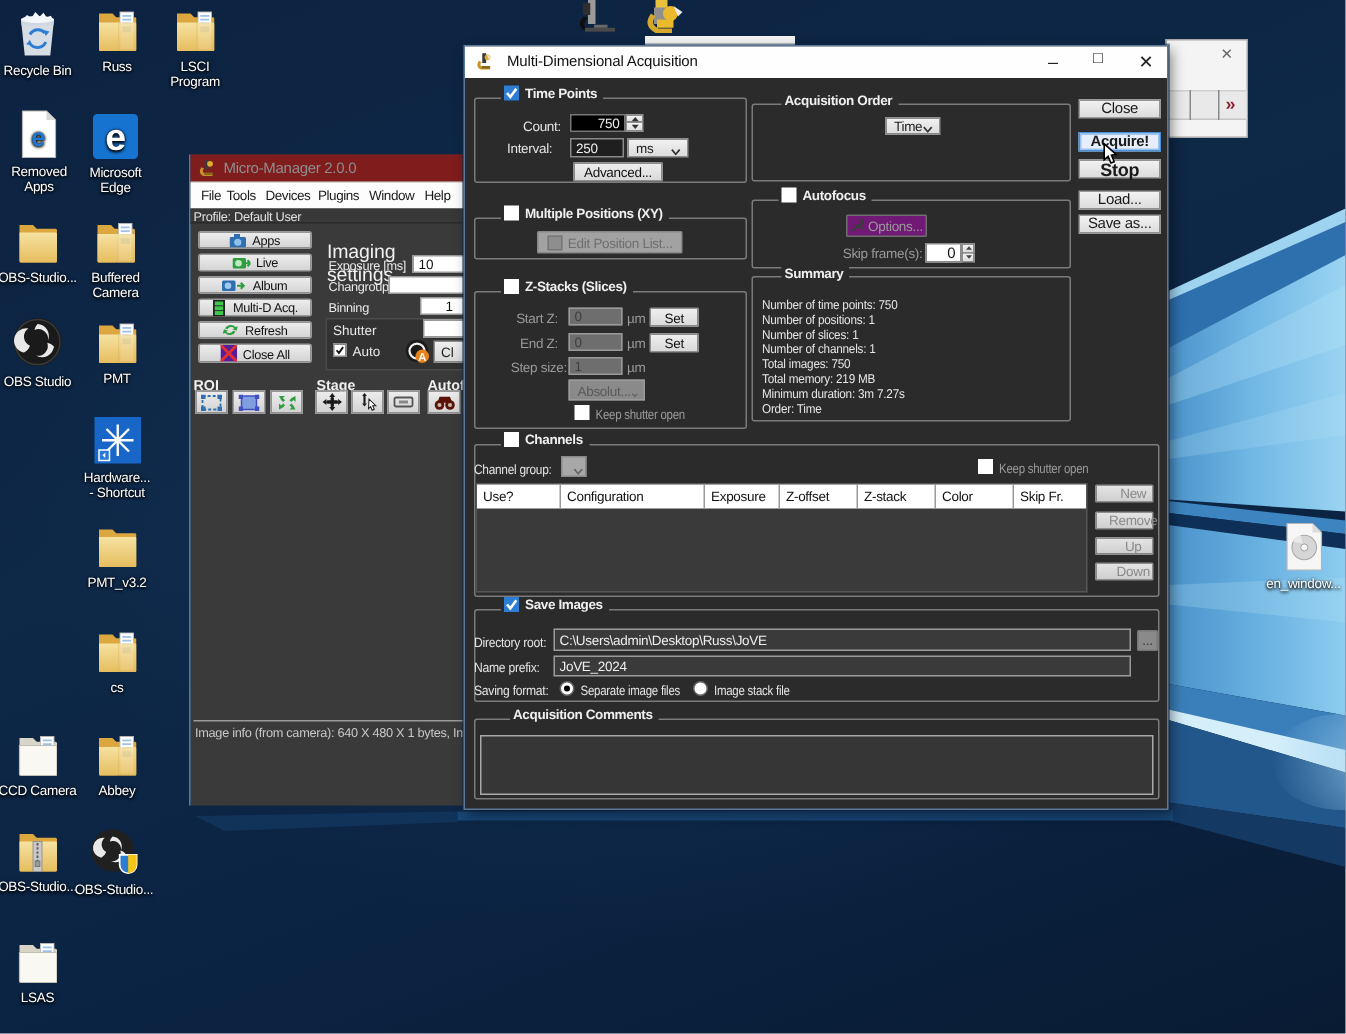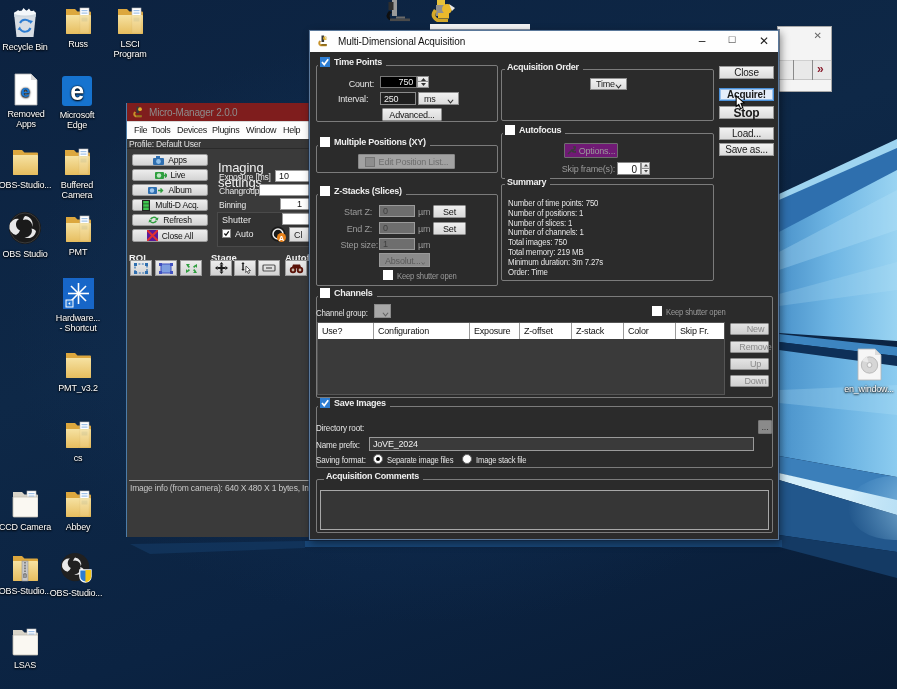--- a/index.html
+++ b/index.html
@@ -4,21 +4,21 @@
 <style>
 * { margin:0; padding:0; box-sizing:border-box; font-family:"Liberation Sans",sans-serif; }
 html,body { width:897px; height:689px; overflow:hidden; }
 body { position:relative; background:radial-gradient(ellipse 600px 420px at 430px 330px, #123055 0%, rgba(18,48,85,0) 70%), linear-gradient(160deg,#0c2240 0%,#0e2847 40%,#0b2342 70%,#091b33 100%); }
 .abs { position:absolute; }
 
 .dicon { position:absolute; width:60px; text-align:center; color:#fff; font-size:9px; letter-spacing:-0.2px; line-height:10px; text-shadow:0 1px 2px #000, 0 0 2px #000; white-space:nowrap; }
 .dicon svg { display:block; margin:0 auto 3px; }
 
 .gb { position:absolute; border:1px solid #7b7b7b; border-radius:2px; }
-.gt { position:absolute; display:flex; align-items:center; gap:4px; background:#2b2b2b; padding:0 4px 0 2px; font-weight:bold; font-size:9px; letter-spacing:-0.25px; color:#efefef; white-space:nowrap; }
+.gt { position:absolute; display:flex; align-items:center; gap:4px; background:#2b2b2b; padding:0 4px 0 2px; font-weight:bold; font-size:9px; letter-spacing:-0.25px; color:#efefef; white-space:nowrap;margin-left:16px; }
 .cb { width:10px; height:10px; background:#fff; display:inline-block; flex:0 0 auto; position:relative; }
 .cb.on { background:#2d7dd2; }
 .cb.on svg { position:absolute; left:0; top:0; }
 .lbl { position:absolute; font-size:9px; letter-spacing:-0.2px; color:#e4e4e4; white-space:nowrap; }
 .dis { color:#9a9a9a; }
 .fld { position:absolute; background:#2a2a2a; border:1px solid #8a8a8a; color:#eee; font-size:9px; letter-spacing:-0.2px; padding:0 3px; display:flex; align-items:center; }
 .btnl { position:absolute; background:linear-gradient(#efefef,#d9d9d9); border:1px solid #8f8f8f; border-radius:1px; color:#111; font-size:9px; letter-spacing:-0.2px; display:flex; align-items:center; justify-content:center; white-space:nowrap; }
 .btnr { position:absolute; left:409px; width:55px; height:13px; background:linear-gradient(#f2f2f2,#dcdcdc); border:1px solid #9a9a9a; color:#1a1a1a; font-size:10px; letter-spacing:-0.2px; display:flex; align-items:center; justify-content:center; }
 .ddl { position:absolute; background:linear-gradient(#f1f1f1,#dcdcdc); border:1px solid #8f8f8f; color:#222; font-size:9px; letter-spacing:-0.2px; display:flex; align-items:flex-end; padding-left:5px; }
 .chev { margin-left:auto; margin-right:4px; width:7px; height:5px; }
@@ -583,20 +583,21 @@
   <div class="btnl dis" style="left:420px;top:327px;width:39px;height:12px;color:#8a8a8a">Up</div>
   <div class="btnl dis" style="left:420px;top:344px;width:39px;height:12px;color:#8a8a8a">Down</div>
 
   <div class="gb" style="left:6px;top:375px;width:457px;height:62px"></div>
   <div class="gt" style="left:8px;top:367px"><span class="cb on">
         <svg width="10" height="10" viewBox="0 0 10 10">
           <path d="M2 5 l2.2 2.6 L8.2 2.2" stroke="#fff" stroke-width="1.7" fill="none"></path>
         </svg>
       </span>Save Images</div>
   <div class="lbl" style="left:6px;top:392px;transform:scaleX(.9);transform-origin:0 50%">Directory root:</div>
+  <div class="fld" style="left:59px;top:388px;width:385px;height:15px;font-size:9px;background:#3a3a3a;border-color:#9a9a9a">C:\Users\admin\Desktop\Russ\JoVE</div>
   <div class="btnl" style="left:448px;top:389px;width:14px;height:14px;background:#8a8a8a;border-color:#777;color:#333">...</div>
   <div class="lbl" style="left:6px;top:409px;transform:scaleX(.9);transform-origin:0 50%">Name prefix:</div>
   <div class="fld" style="left:59px;top:406px;width:385px;height:14px;font-size:9px;background:#3a3a3a;border-color:#9a9a9a">JoVE_2024</div>
   <div class="lbl" style="left:6px;top:424px;transform:scaleX(.9);transform-origin:0 50%">Saving format:</div>
   <div class="radio on" style="left:63px;top:423px"></div>
   <div class="lbl" style="left:77px;top:424px;transform:scaleX(.85);transform-origin:0 50%">Separate image files</div>
   <div class="radio" style="left:152px;top:423px"></div>
   <div class="lbl" style="left:166px;top:424px;transform:scaleX(.85);transform-origin:0 50%">Image stack file</div>
 
   <div class="gb" style="left:6px;top:448px;width:457px;height:54px"></div>

